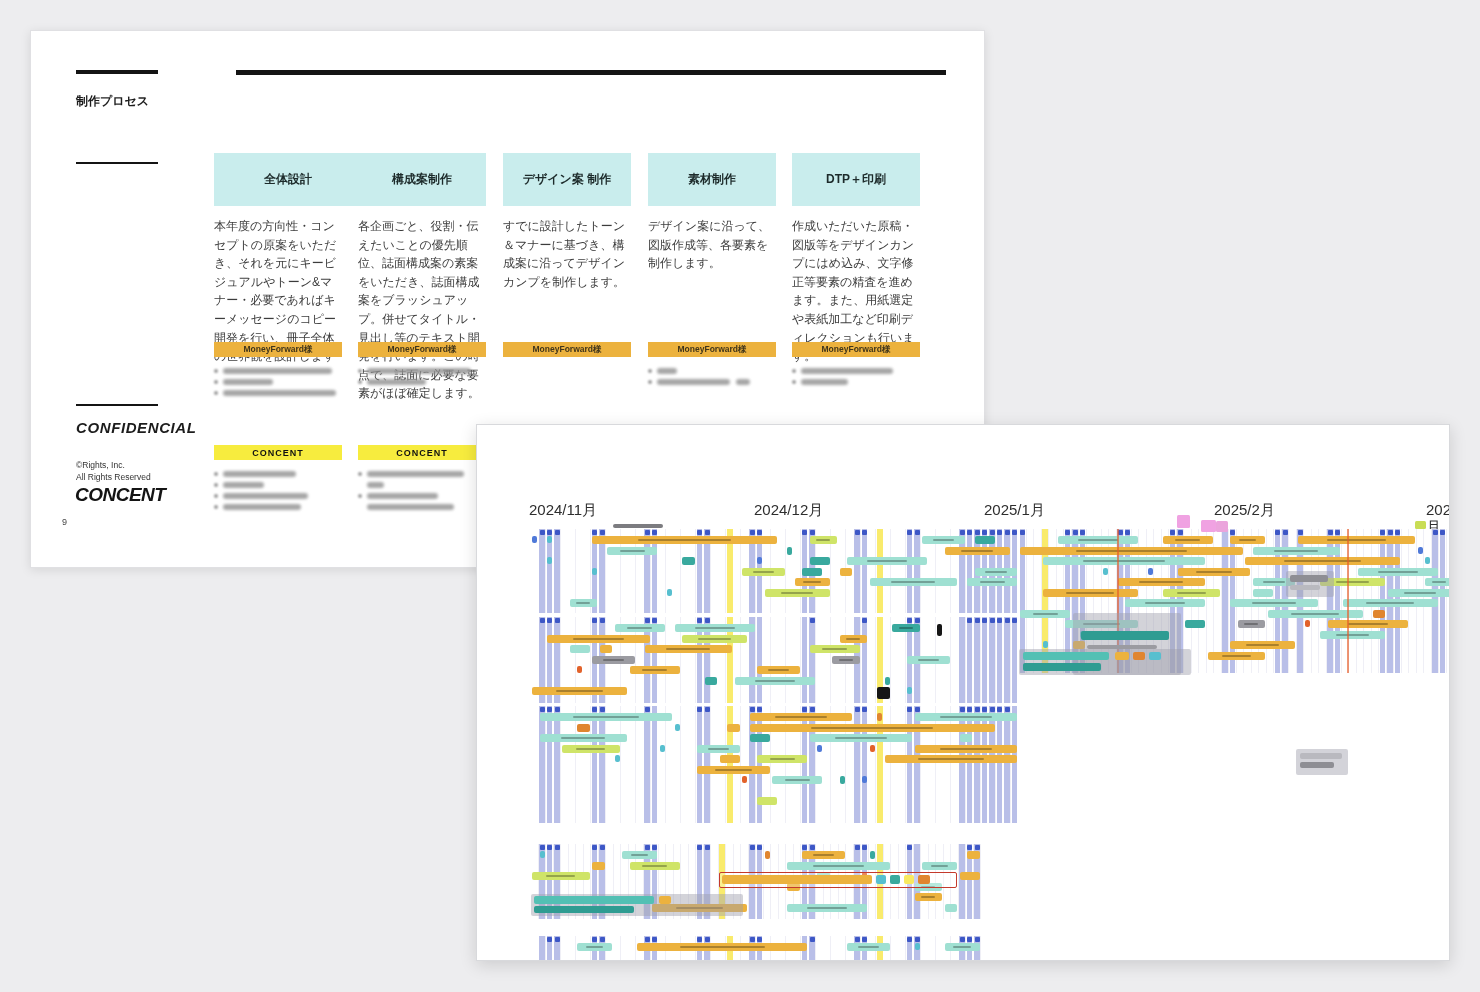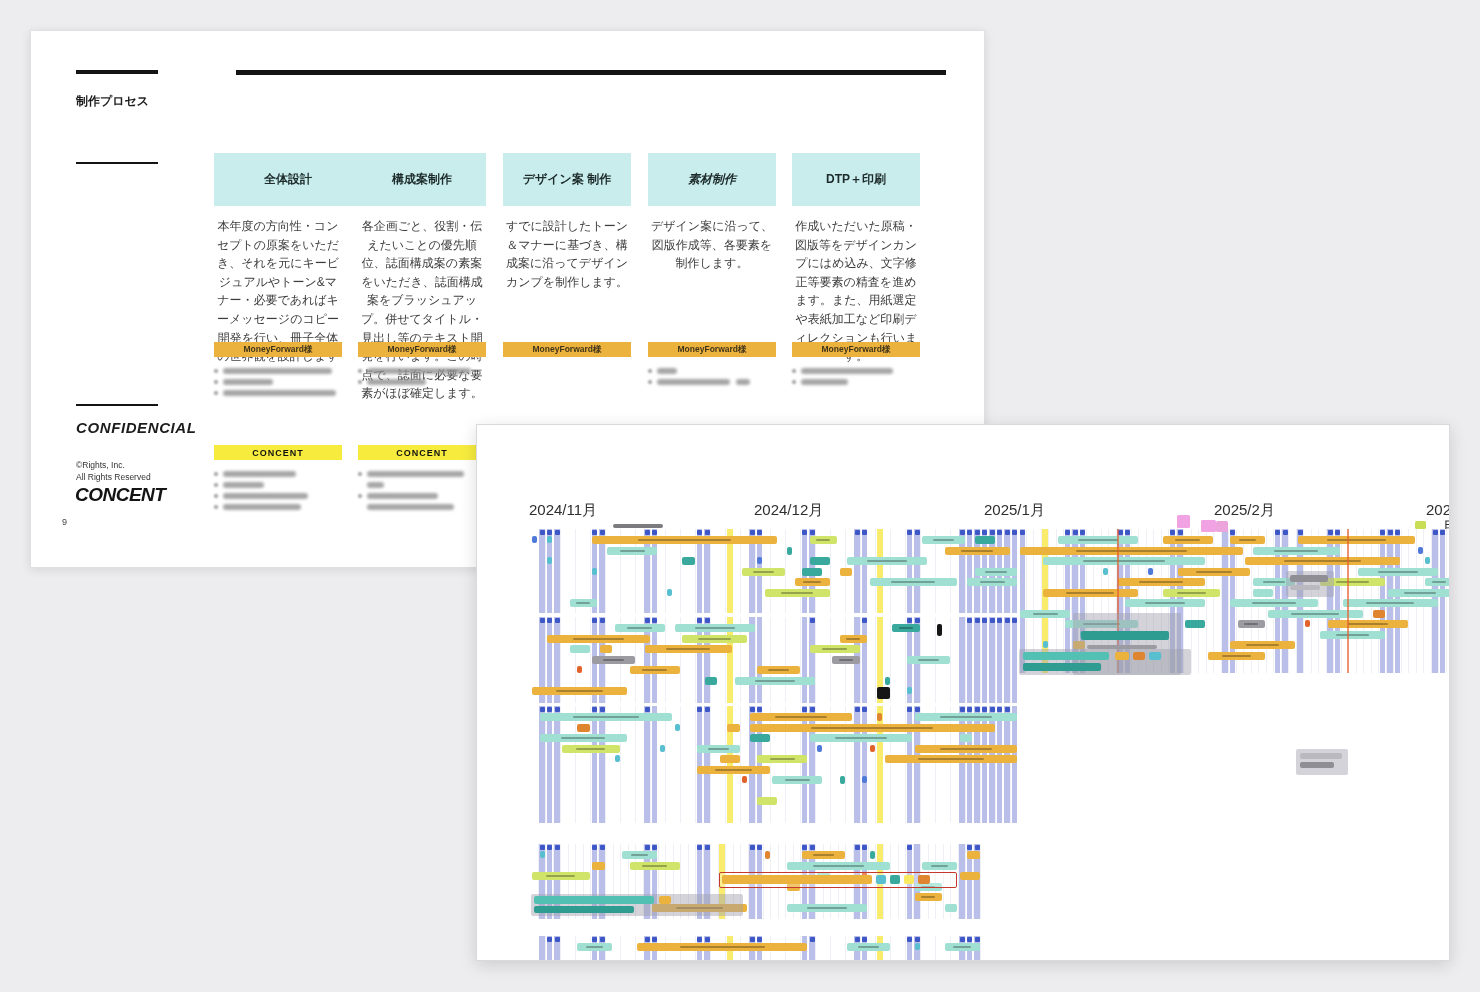--- a/index.html
+++ b/index.html
@@ -38,21 +38,21 @@
   .goverlay{position:absolute;background:rgba(158,158,170,.45);border-radius:2px;z-index:4;}
   .goverlay .ob{position:absolute;border-radius:2px;}
   .sticky{position:absolute;border-radius:1.5px;z-index:6;}
   .thumb{position:absolute;height:4px;border-radius:2px;background:#7c7c80;z-index:6;}
   .marker{position:absolute;width:1.5px;background:rgba(230,92,40,.65);z-index:4;}
   .outrow{position:absolute;border:1px solid #c4392b;border-radius:2px;z-index:4;background:rgba(255,255,255,.25);}
 </style>
 </head>
 <body>
 
-<div class="abs" style="inset:0;text-align:center;">
+<div class="abs" style="inset:0;">
 
   <section class="slide back">
     <div class="abs rule" style="left:45px;top:39px;width:82px;height:4px;"></div>
     <div class="abs rule" style="left:205px;top:39px;width:710px;height:5px;"></div>
     <div class="abs kicker" style="left:45px;top:62px;">制作プロセス</div>
     <div class="abs rule" style="left:45px;top:131px;width:82px;height:2px;"></div>
 
     <div class="abs" id="phases" style="left:0;top:0;right:0;bottom:0;">
         <div class="phase-col" style="left: 183px; top: 0px;">
           <div class="phase-box abs" style="left: 0px; top: 122px; width: 148px;">全体設計</div>
@@ -126,21 +126,21 @@
             </div>
           </div>
         </div>
         <div class="phase-col" style="left: 472px; top: 0px;">
           <div class="phase-box abs" style="left: 0px; top: 122px; width: 128px;">デザイン案 制作</div>
           <div class="phase-desc" style="top: 186px;">すでに設計したトーン＆マナーに基づき、構成案に沿ってデザインカンプを制作します。</div>
           <div class="badge mf" style="top: 311px;">MoneyForward様</div>
           <div class="redacted-list" style="top: 334px;"></div>
         </div>
         <div class="phase-col" style="left: 617px; top: 0px;">
-          <div class="phase-box abs" style="left: 0px; top: 122px; width: 128px; font-style: italic;">素材制作</div>
+          <div class="phase-box abs" style="left: 0px; top: 122px; width: 128px;">素材制作</div>
           <div class="phase-desc" style="top: 186px;">デザイン案に沿って、図版作成等、各要素を制作します。</div>
           <div class="badge mf" style="top: 311px;">MoneyForward様</div>
           <div class="redacted-list" style="top: 334px;">
             <div class="redacted-row">
               <div class="redacted-dot"></div>
               <div class="redacted-bar" style="width: 20.06px;"></div>
             </div>
             <div class="redacted-row">
               <div class="redacted-dot"></div>
               <div class="redacted-bar" style="width: 73.16px;"></div>

